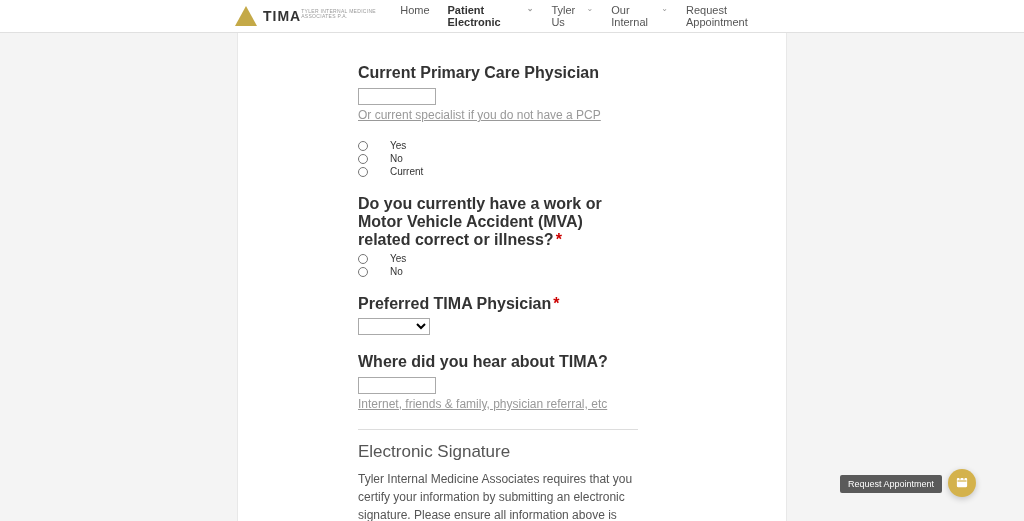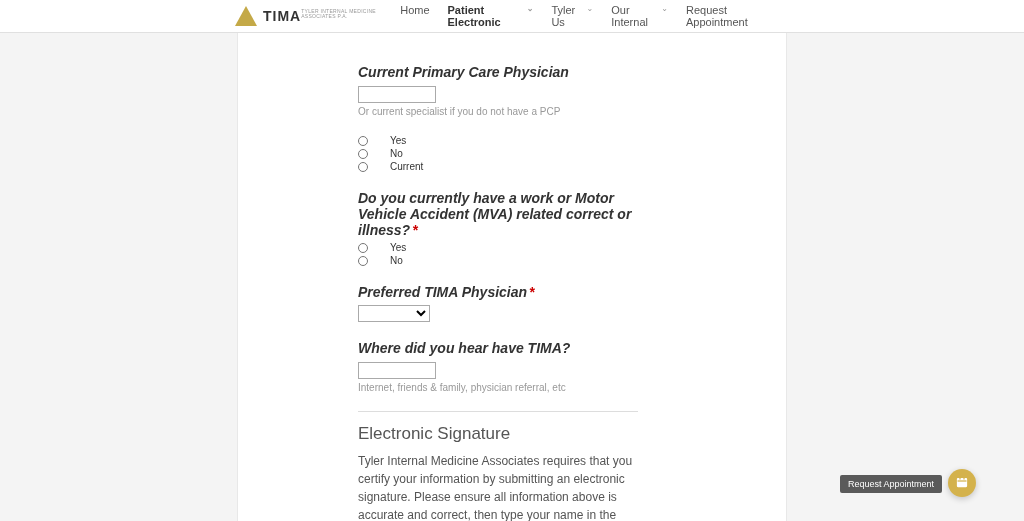--- a/index.html
+++ b/index.html
@@ -77,39 +77,39 @@
     }
     .content {
       padding-left: 100px;
       padding-right: 0;
       max-width: 410px;
     }
     .form-group {
       margin-bottom: 18px;
     }
     .field-label {
-      font-size: 14px;
+      font-size: 16px;
       font-weight: bold;
       color: #333;
       display: block;
       margin-bottom: 4px;
-      font-style: italic;
     }
     .req { color: #c00; margin-left: 2px;}
     .text-input {
       width: 78px;
       font-size: 10px;
       padding: 2px 3px;
       border: 1px solid #aaa;
       background: #fff;
     }
     .helper {
-      font-size: 10px;
+      font-size: 12px;
       color: #999;
       margin-top: 3px;
+      text-decoration: underline;
     }
     .radio-row {
       display: flex;
       align-items: center;
       gap: 22px;
       font-size: 10px;
       color: #333;
       margin-bottom: 2px;
     }
     .radio-row input[type=radio] {
@@ -248,21 +248,21 @@
     </div>
 
     <div class="form-group">
       <label class="field-label">
         <span>Preferred TIMA Physician</span><span class="req">*</span>
       </label>
       <select class="text-input"><option></option></select>
     </div>
 
     <div class="form-group">
-      <label class="field-label">Where did you hear have TIMA?</label>
+      <label class="field-label">Where did you hear about TIMA?</label>
       <input type="text" class="text-input" style="">
       <div class="helper">Internet, friends &amp; family, physician referral, etc</div>
     </div>
 
     <hr class="section-hr" style="max-width:280px;">
 
     <h2 class="section-title">Electronic Signature</h2>
     <p class="section-desc" style="max-width:280px;">Tyler Internal Medicine Associates requires that you certify your information by submitting an electronic signature. Please ensure all information above is accurate and correct, then type your name in the below.</p>
 
     <hr class="section-hr" style="max-width:280px;">

